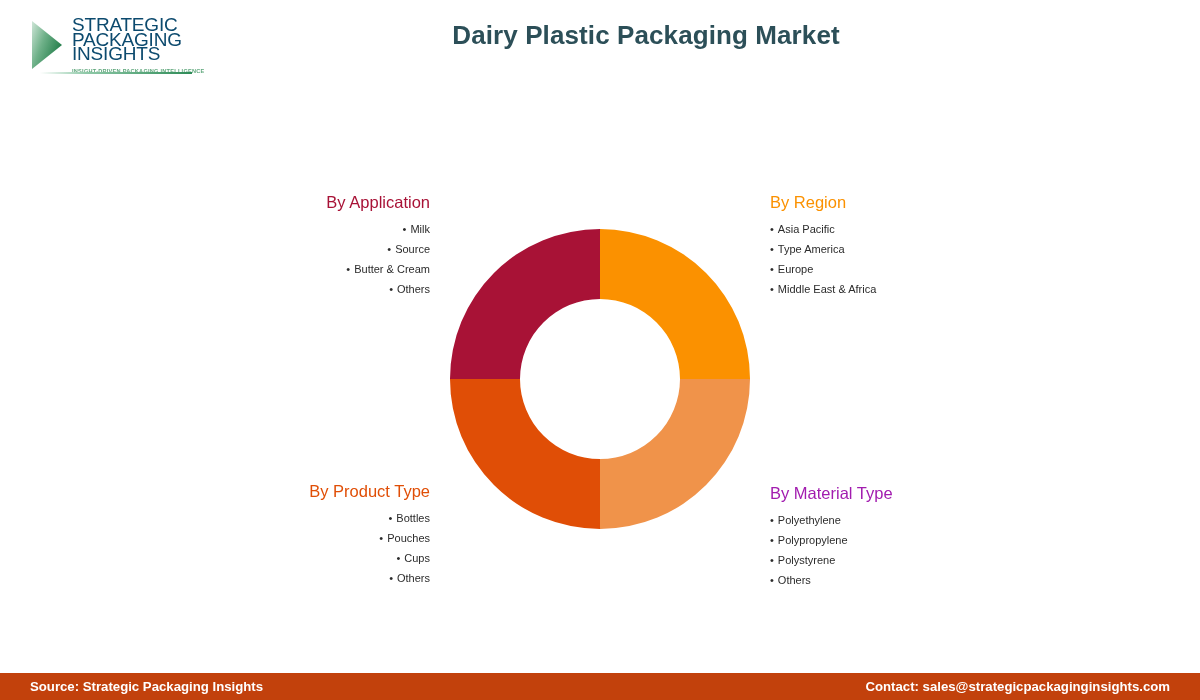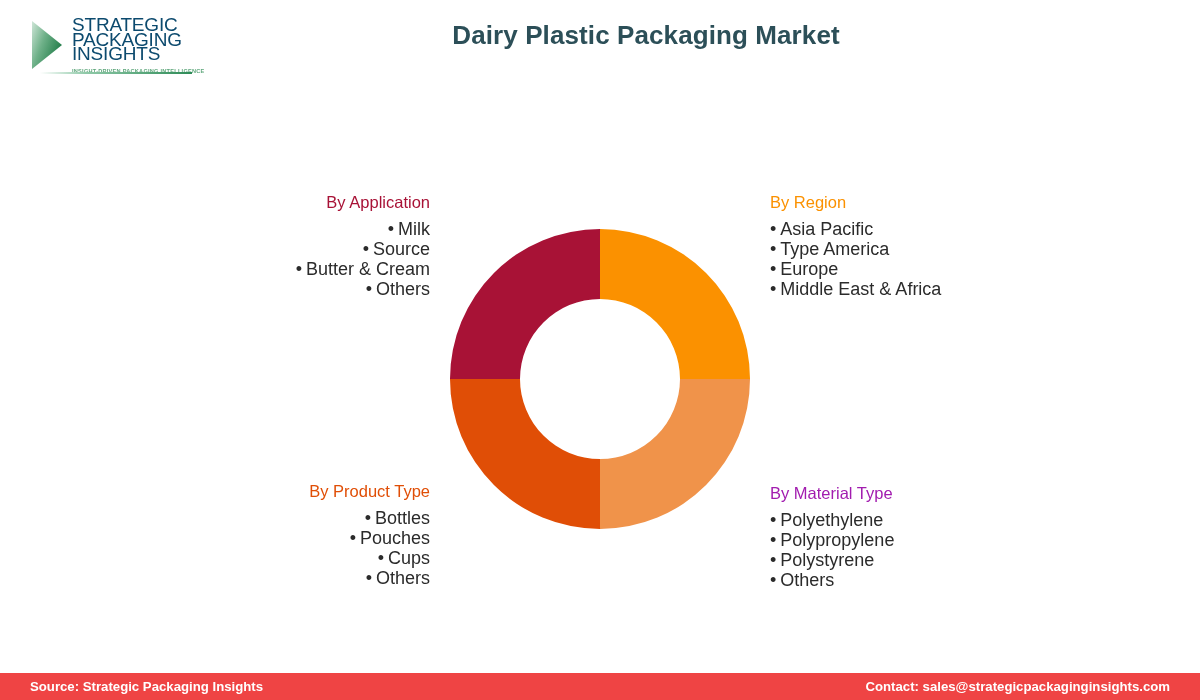--- a/index.html
+++ b/index.html
@@ -95,21 +95,21 @@
     font-weight: normal;
     margin: 0 0 7px 0;
     line-height: 19px;
   }
   .seg-list {
     list-style: none;
     margin: 0;
     padding: 0;
   }
   .seg-list li {
-    font-size: 18px;
+    font-size: 11px;
     color: #2B2B2B;
     line-height: 20px;
     white-space: nowrap;
   }
   .seg-list li .bullet { margin-right: 4px; }
 
   .align-right { text-align: right; }
   .align-left  { text-align: left; }
 
   #grp-application { left: 200px; top: 193px; }
@@ -213,16 +213,16 @@
 <div class="seg-group align-left" id="grp-material">
   <p class="seg-title" style="color: #a21caf;">By Material Type</p>
   <ul class="seg-list">
     <li><span class="bullet">•</span><span>Polyethylene</span></li>
     <li><span class="bullet">•</span><span>Polypropylene</span></li>
     <li><span class="bullet">•</span><span>Polystyrene</span></li>
     <li><span class="bullet">•</span><span>Others</span></li>
   </ul>
 </div>
 
-<div id="footer-bar" style="background: #ef4444;">
+<div id="footer-bar" style="background: #c2410c;">
   <span class="footer-text">Source: Strategic Packaging Insights</span>
   <span class="footer-text">Contact: sales@strategicpackaginginsights.com</span>
 </div>
 
 </body></html>

